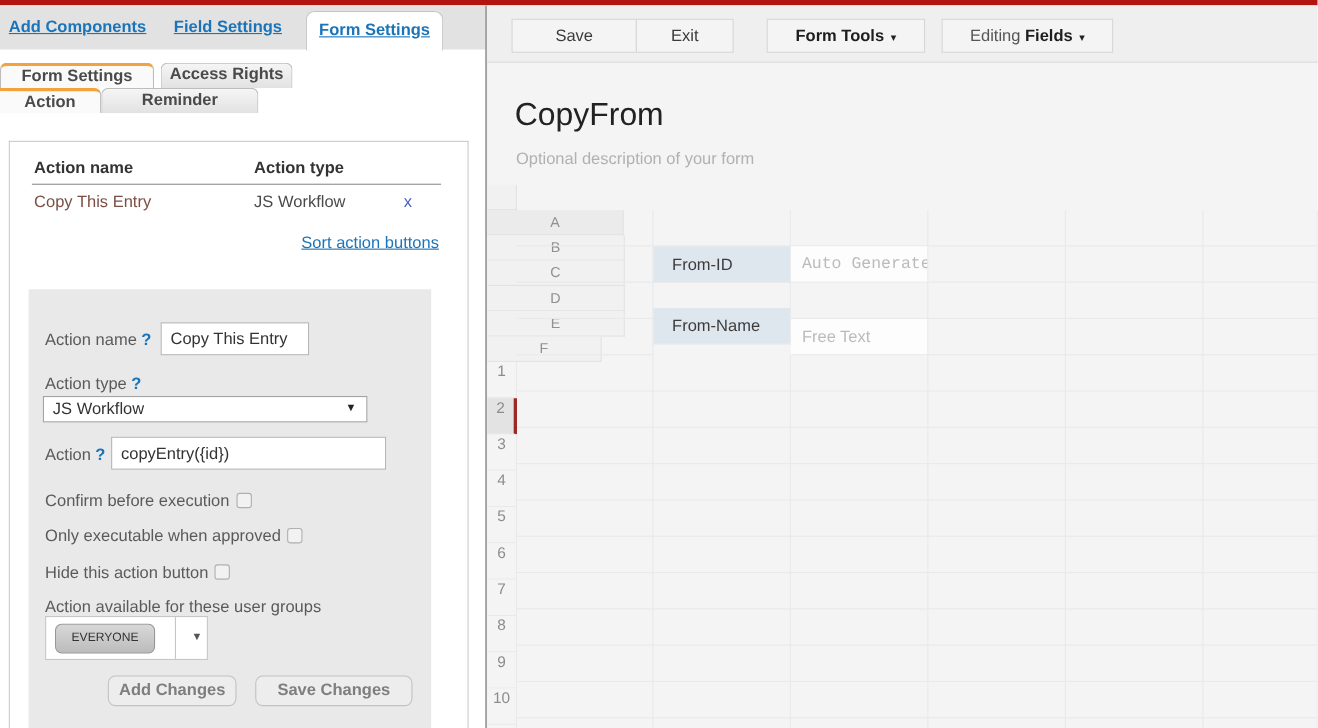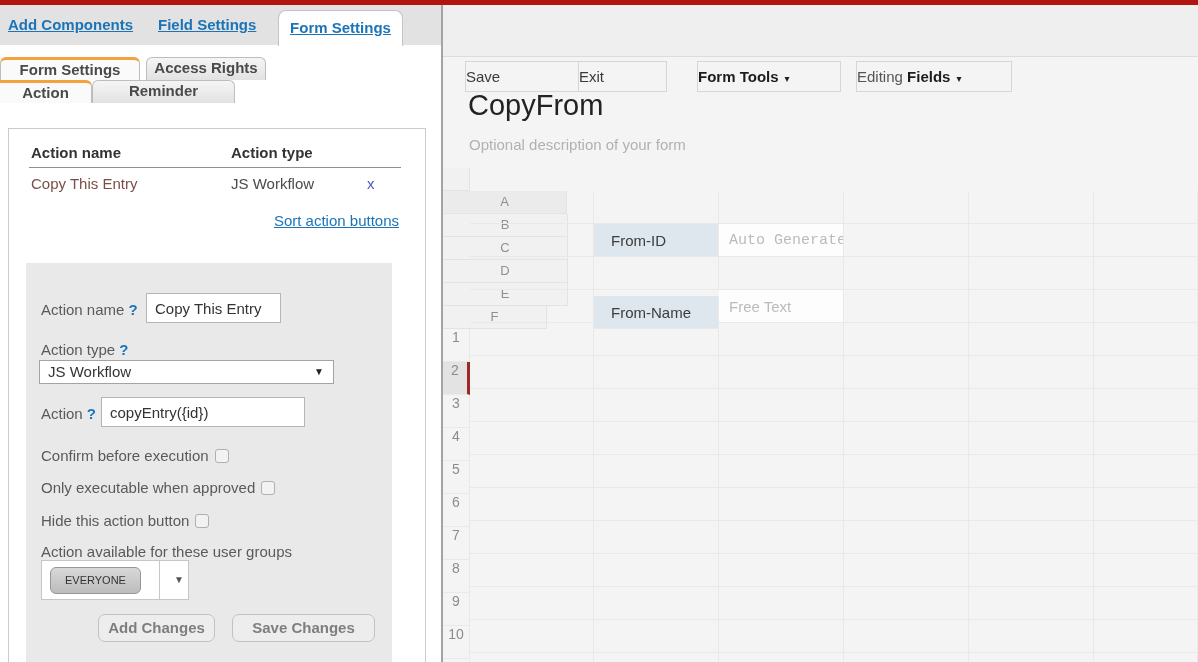--- a/index.html
+++ b/index.html
@@ -44,21 +44,21 @@
   .group-arrow { position:absolute; left:126px; top:0; width:22px; text-align:center; line-height:38px; font-size:10px; color:#555; cursor:pointer; }
 
   .panel-btn { position:absolute; height:28px; border:1px solid #c2c2c2; border-radius:7px; background:#ededed; font-family:"Liberation Sans",sans-serif; font-size:15px; font-weight:bold; color:#7e7e7e; text-align:center; line-height:26px; cursor:pointer; }
 
   
   .panel-divider { position:absolute; left:441px; top:5px; width:2px; height:657px; background:#a3a3a3; }
 
   
   .right-panel { position:absolute; left:443px; top:5px; width:755px; height:657px; background:#f4f4f4; }
   .toolbar { position:absolute; left:0; top:0; width:755px; height:52px; background:#efefef; border-bottom:1px solid #dcdcdc; }
-  .tb-btn { position:absolute; top:12px; height:31px; background:#f4f4f4; border:1px solid #d6d6d6; font-size:15px; color:#3a3a3a; text-align:left; line-height:29px; cursor:pointer;margin-top:44px; }
+  .tb-btn { position:absolute; top:12px; height:31px; background:#f4f4f4; border:1px solid #d6d6d6; font-size:15px; color:#3a3a3a; text-align:center; line-height:29px; cursor:pointer; }
   .tb-btn .caret { font-size:10px; margin-left:6px; color:#222; }
   .bold { font-weight:bold; color:#1d1d1d; }
 
   .form-title { position:absolute; left:25px; top:84px; font-size:29px; color:#222; cursor:text; }
   .form-desc { position:absolute; left:26px; top:131px; font-size:15px; color:#b1b1b1; cursor:text; }
 
   .grid { position:absolute; left:0; top:163px; width:755px; height:494px; }
   .g-cell { position:absolute; border-right:1px solid #e9e9e9; border-bottom:1px solid #e9e9e9; font-size:15px; color:#3c3c3c; overflow:hidden; white-space:nowrap; }
   .g-colhead { background:#f1f1f1; border-right:1px solid #e3e3e3; border-bottom:1px solid #e3e3e3; text-align:center; font-size:13px; color:#909090; line-height:22px; }
   .g-colhead.first { background:#ebebeb; }
@@ -98,21 +98,21 @@
         <span class="f-label" style="left:15px; top:38px;"><span>Action name</span><span class="q-mark">?</span></span>
         <input class="f-input" style="left: 120px; top: 30px; width: 135px;" value="Copy This Entry">
 
         <span class="f-label" style="left:15px; top:78px;"><span>Action type</span><span class="q-mark">?</span></span>
         <div class="f-select">
           <span>JS Workflow</span>
           <span class="arrow">▼</span>
         </div>
 
         <span class="f-label" style="left:15px; top:142px;"><span>Action</span><span class="q-mark">?</span></span>
-        <input class="f-input" style="left: 75px; top: 134px; width: 204px;" value="copyEntry({id})">
+        <input class="f-input" style="left: 75px; top: 134px; width: 250px;" value="copyEntry({id})">
 
         <div class="chk-row" style="top:184px;"><span>Confirm before execution</span><span class="chk-box"></span></div>
         <div class="chk-row" style="top:216px;"><span>Only executable when approved</span><span class="chk-box"></span></div>
         <div class="chk-row" style="top:249px;"><span>Hide this action button</span><span class="chk-box"></span></div>
 
         <span class="f-label" style="left:15px; top:280px;">Action available for these user groups</span>
         <div class="group-widget">
           <span class="group-pill">EVERYONE</span>
           <span class="group-divider"></span>
           <span class="group-arrow">▼</span>
@@ -161,21 +161,21 @@
         <div class="g-cell" style="left: 651px; top: 56px; width: 104px; height: 33px; line-height: 33px;"></div>
         <div class="g-rowhead" style="left: 0px; top: 89px; width: 27px; height: 33px;">3</div>
         <div class="g-cell" style="left: 27px; top: 89px; width: 124px; height: 33px; line-height: 33px;"></div>
         <div class="g-cell" style="left: 151px; top: 89px; width: 125px; height: 33px; line-height: 33px;"></div>
         <div class="g-cell" style="left: 276px; top: 89px; width: 125px; height: 33px; line-height: 33px;"></div>
         <div class="g-cell" style="left: 401px; top: 89px; width: 125px; height: 33px; line-height: 33px;"></div>
         <div class="g-cell" style="left: 526px; top: 89px; width: 125px; height: 33px; line-height: 33px;"></div>
         <div class="g-cell" style="left: 651px; top: 89px; width: 104px; height: 33px; line-height: 33px;"></div>
         <div class="g-rowhead" style="left: 0px; top: 122px; width: 27px; height: 33px;">4</div>
         <div class="g-cell" style="left: 27px; top: 122px; width: 124px; height: 33px; line-height: 33px;"></div>
-        <div class="g-cell cell-label" style="left: 151px; top: 128px; width: 125px; height: 33px; line-height: 33px;">From-Name</div>
+        <div class="g-cell cell-label" style="left: 151px; top: 112px; width: 125px; height: 33px; line-height: 33px;">From-Name</div>
         <div class="g-cell cell-placeholder" style="left: 276px; top: 122px; width: 125px; height: 33px; line-height: 33px;">Free Text</div>
         <div class="g-cell" style="left: 401px; top: 122px; width: 125px; height: 33px; line-height: 33px;"></div>
         <div class="g-cell" style="left: 526px; top: 122px; width: 125px; height: 33px; line-height: 33px;"></div>
         <div class="g-cell" style="left: 651px; top: 122px; width: 104px; height: 33px; line-height: 33px;"></div>
         <div class="g-rowhead" style="left: 0px; top: 155px; width: 27px; height: 33px;">5</div>
         <div class="g-cell" style="left: 27px; top: 155px; width: 124px; height: 33px; line-height: 33px;"></div>
         <div class="g-cell" style="left: 151px; top: 155px; width: 125px; height: 33px; line-height: 33px;"></div>
         <div class="g-cell" style="left: 276px; top: 155px; width: 125px; height: 33px; line-height: 33px;"></div>
         <div class="g-cell" style="left: 401px; top: 155px; width: 125px; height: 33px; line-height: 33px;"></div>
         <div class="g-cell" style="left: 526px; top: 155px; width: 125px; height: 33px; line-height: 33px;"></div>

